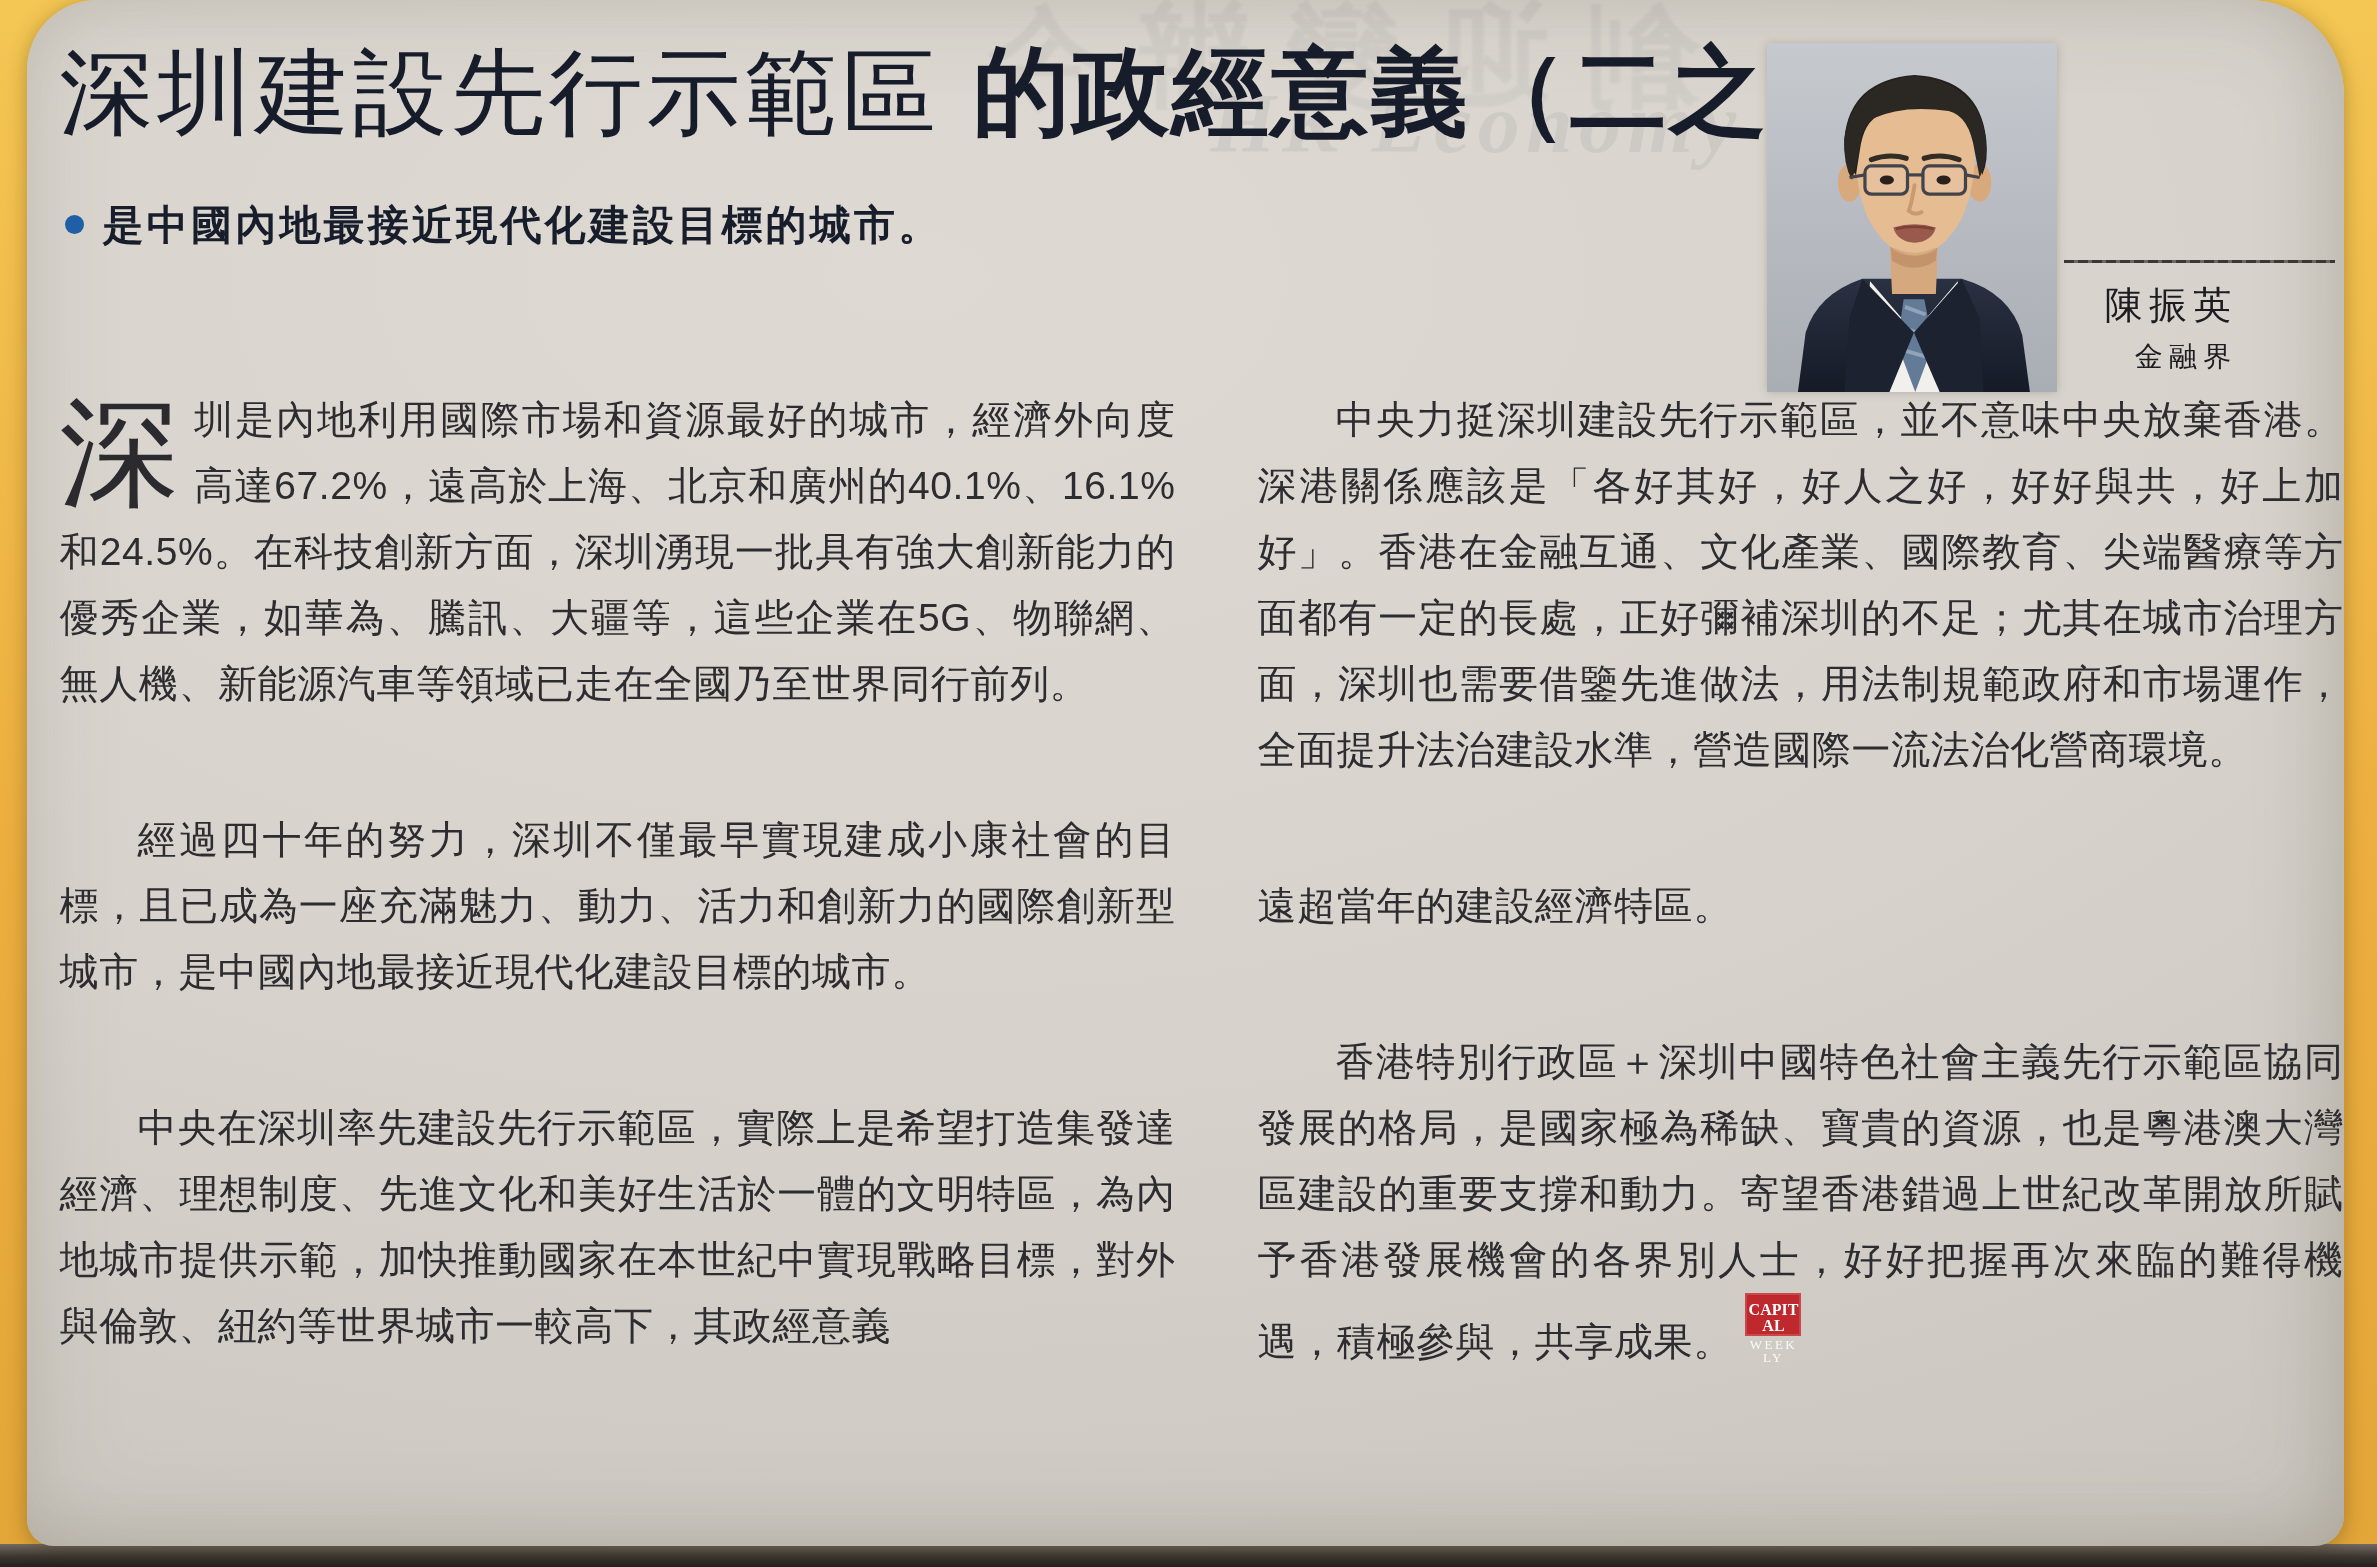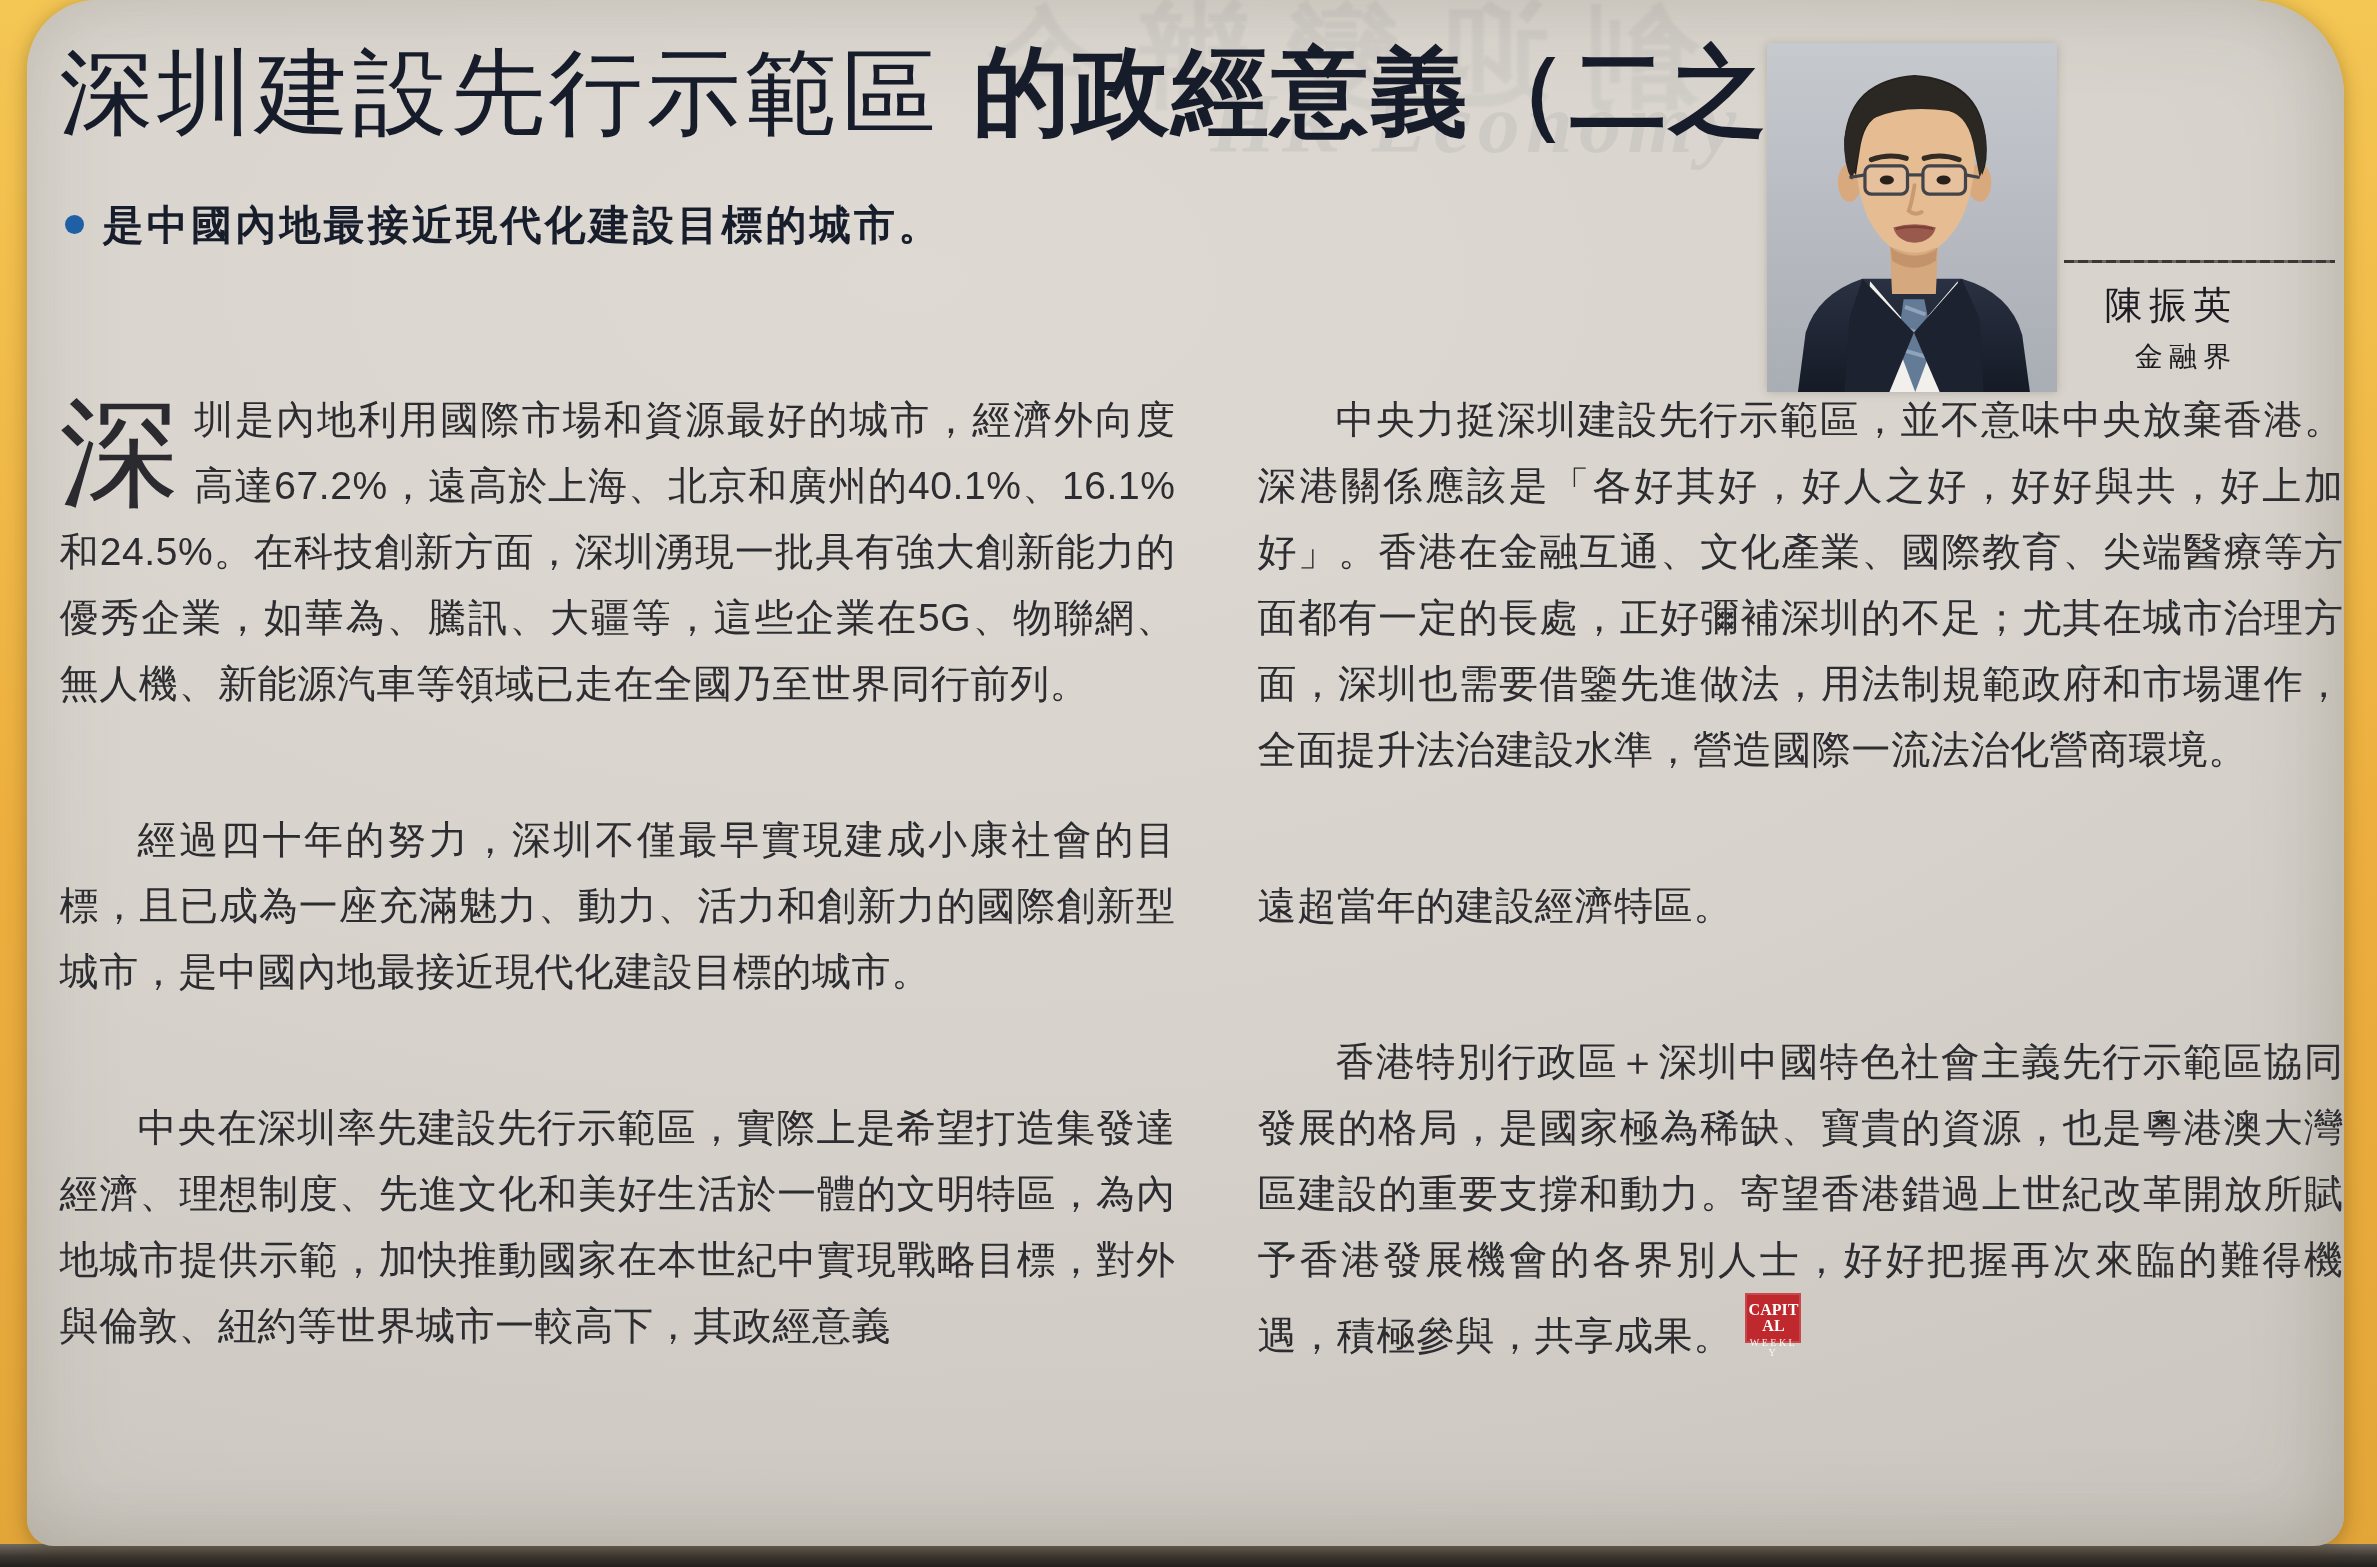--- a/index.html
+++ b/index.html
@@ -55,25 +55,25 @@
   .col-left{left:33px;width:1116px;}
   .col-right{left:1231px;width:1086px;}
   .para{font-size:39px;line-height:66px;text-align:justify;color:#2c2c31;
     letter-spacing:0.6px;margin:0 0 90px 0;word-break:break-all;}
   .para:last-child{margin-bottom:0;}
   .indent{text-indent:2em;}
   .dropcap{float:left;font-size:120px;line-height:118px;padding:6.3px 14px 0 0;
     color:#2a2a2f;font-weight:400;}
 
   
-  .cap-logo{display:inline-block;vertical-align:-6.3px;margin-left:12.7px;width:56px;height:50px;
+  .cap-logo{display:inline-block;vertical-align:-6.3px;margin-left:12.7px;width:56px;height:43px;
     background:#bf282c;color:#fff;text-align:center;font-family:"Liberation Serif",serif;
     text-indent:0;line-height:1;box-shadow:inset 0 0 0 1.9px rgba(255,255,255,.15);}
   .cap-logo .l1{display:block;font-size:16px;font-weight:700;letter-spacing:0px;margin-top:8.9px;}
-  .cap-logo .l2{display:block;font-size:10px;letter-spacing:2.5px;margin-top:3.8px;opacity:.9;}
+  .cap-logo .l2{display:block;font-size:13px;letter-spacing:2.5px;margin-top:3.8px;opacity:.9;}
 </style>
 </head>
 <body>
 
 <div class="table-edge"></div>
 
 <div class="page">
 
   <div class="ghost-cjk">創迎變辦今</div>
   <div class="ghost-en">HK Economy</div>

